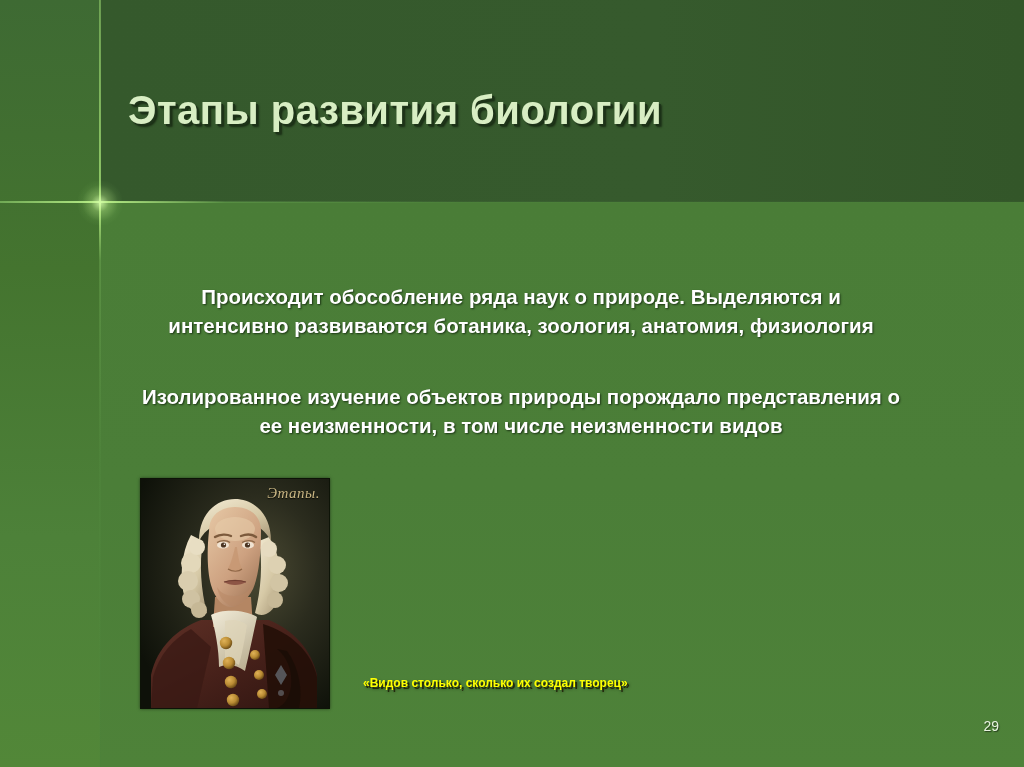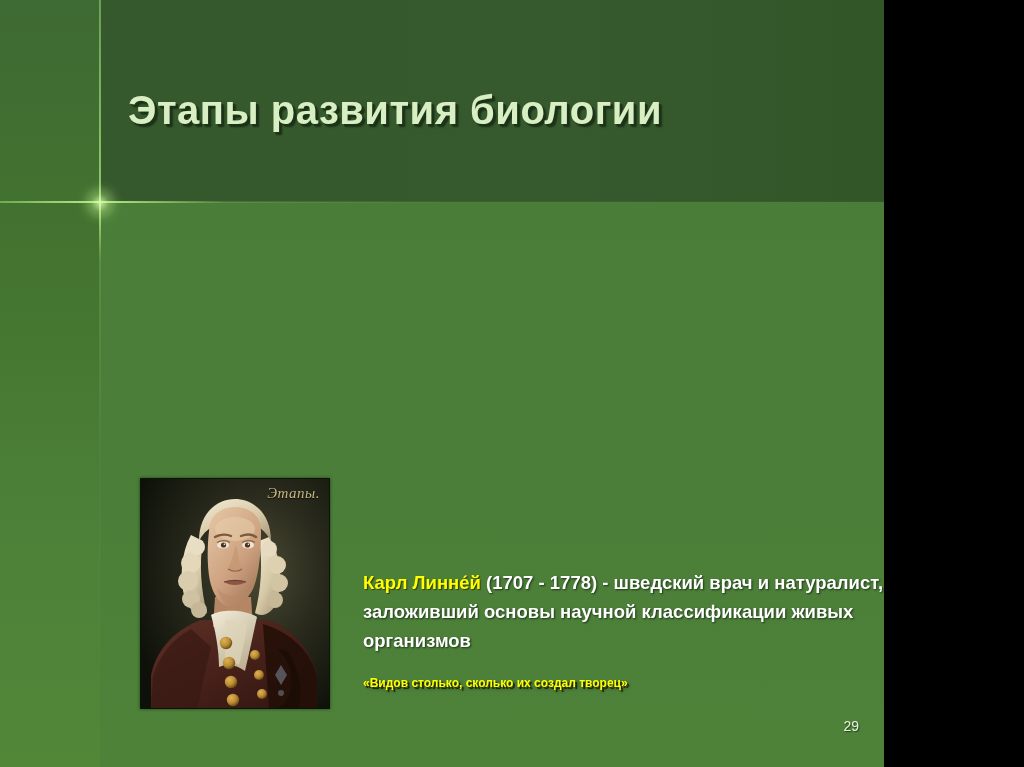--- a/index.html
+++ b/index.html
@@ -6,24 +6,25 @@
     margin: 0;
     padding: 0;
     background: #000;
   }
   body {
     font-family: "Liberation Sans", sans-serif;
   }
 
   #slide {
     position: relative;
-    width: 884px;
+    width: 1024px;
     height: 767px;
     overflow: hidden;
     background: #6d28d9;
+    text-align: center;
   }
 
   
   .bg-base {
     position: absolute;
     inset: 0;
     background: linear-gradient(to bottom, #3b6331 0%, #3a6131 55%, #3d6634 100%);
   }
   
   .bg-lower {
@@ -223,21 +224,23 @@
   <div class="bg-rightpanel"></div>
   <div class="bg-rightlower"></div>
   <div class="bg-leftcol"></div>
   <div class="line-v"></div>
   <div class="line-h"></div>
   <div class="line-glow"></div>
 
   <div class="title">Этапы развития биологии</div>
 
 
-
+  <div id="para1" class="body-para">Происходит обособление ряда наук о природе. Выделяются и интенсивно развиваются ботаника, зоология, анатомия, физиология</div>
+
+  <div id="para2" class="body-para">Изолированное изучение объектов природы порождало представления о ее неизменности, в том числе неизменности видов</div>
 
   <div class="portrait">
     <svg width="188" height="229" viewBox="0 0 188 229" xmlns="http://www.w3.org/2000/svg">
       <defs>
         <radialGradient id="bgGlow" cx="62%" cy="40%" r="72%">
           <stop offset="0%" stop-color="#4b4a33"></stop>
           <stop offset="45%" stop-color="#2b2c1e"></stop>
           <stop offset="100%" stop-color="#0e1109"></stop>
         </radialGradient>
         <linearGradient id="coatG" x1="0" y1="0" x2="1" y2="1">
@@ -342,21 +345,18 @@
       <path d="M 140 186 L 146 196 L 140 206 L 134 196 Z" fill="#7c8e9a" opacity="0.55"></path>
       <circle cx="140" cy="214" r="3" fill="#8a9aa4" opacity="0.45"></circle>
 
       <rect x="0" y="0" width="188" height="229" fill="none"></rect>
       <rect x="0" y="0" width="188" height="229" fill="url(#bgGlow)" opacity="0"></rect>
       <path d="M 0 0 L 188 0 L 188 229 L 0 229 Z" fill="none" stroke="#000" stroke-width="0"></path>
     </svg>
     <div class="portrait-sig">Этапы.</div>
   </div>
 
-  <div class="caption">
-    <span class="name">Карл Линне́й</span><span> (1707 - 1778) - шведский врач и натуралист, заложивший основы научной классификации живых организмов</span>
-  </div>
 
   <div class="quote">«Видов столько, сколько их создал творец»</div>
 
   <div class="page-num">29</div>
 
 </div>
 
 </body></html>

